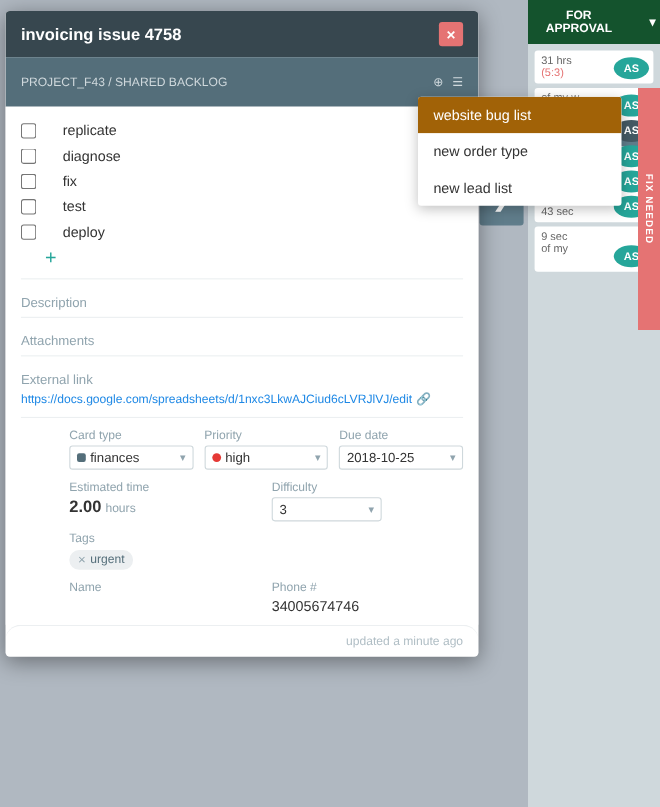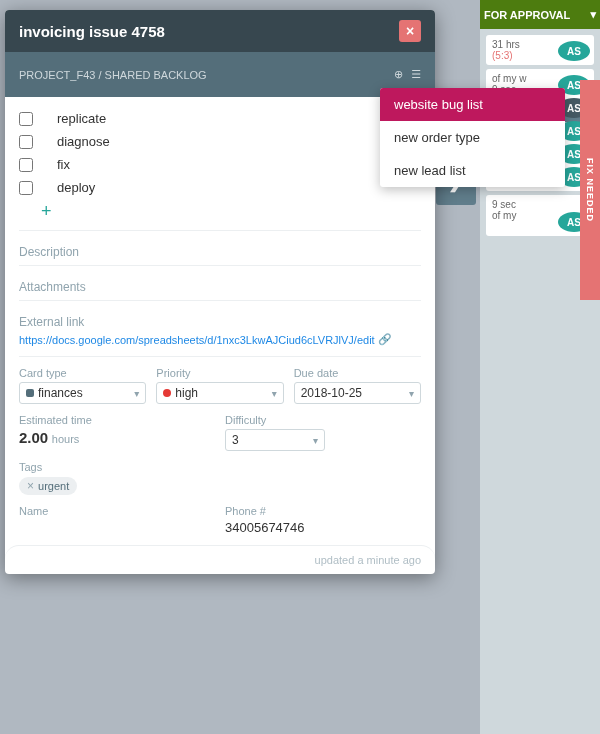--- a/index.html
+++ b/index.html
@@ -16,30 +16,30 @@
     
     .right-col {
       position: absolute;
       right: 0;
       top: 0;
       width: 120px;
       height: 100%;
       background: #cfd8dc;
     }
     .right-col-header {
-      background: #4d7c0f;
+      background: #14532d;
       color: white;
       text-align: center;
       padding: 8px 4px;
       font-size: 11px;
       font-weight: bold;
       display: flex;
       align-items: center;
-      justify-content: space-between;
-      gap: 1px;
+      justify-content: center;
+      gap: 22px;
     }
 
     
     .fix-needed-label {
       position: absolute;
       right: 0;
       top: 80px;
       width: 20px;
       height: 200px;
       background: #e57373;
@@ -199,20 +199,21 @@
       font-size: 11px;
       color: #1e88e5;
       word-break: break-all;
     }
 
     
     .fields-row {
       display: flex;
       gap: 10px;
       margin-top: 10px;
+      margin-left: 44px;
     }
     .field-group {
       flex: 1;
     }
     .field-label {
       font-size: 11px;
       color: #90a4ae;
       margin-bottom: 3px;
     }
     .field-select {
@@ -298,21 +299,21 @@
       z-index: 30;
       overflow: hidden;
     }
     .dropdown-item {
       padding: 9px 14px;
       font-size: 13px;
       cursor: pointer;
       color: #333;
     }
     .dropdown-item.active {
-      background: #be185d;
+      background: #a16207;
       color: white;
     }
   </style>
 </head>
 <body>
 
 <div class="right-col">
   <div class="right-col-header">
     <span>FOR APPROVAL</span>
     <span>▾</span>
@@ -388,20 +389,24 @@
         <input type="checkbox" id="replicate" style="">
         <label for="replicate">replicate</label>
       </div>
       <div class="checklist-item">
         <input type="checkbox" id="diagnose" style="">
         <label for="diagnose">diagnose</label>
       </div>
       <div class="checklist-item">
         <input type="checkbox" id="fix" style="">
         <label for="fix">fix</label>
+      </div>
+      <div class="checklist-item">
+        <input type="checkbox" id="test" style="">
+        <label for="test">test</label>
       </div>
       <div class="checklist-item">
         <input type="checkbox" id="deploy" style="">
         <label for="deploy">deploy</label>
       </div>
     </div>
 
     <div class="add-item-btn">+</div>
 
     <hr class="section-divider">

